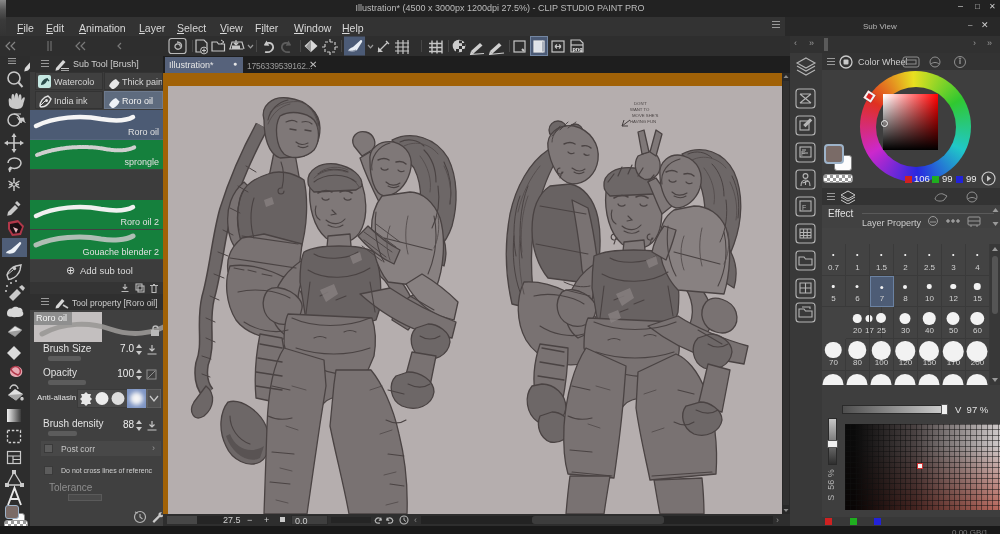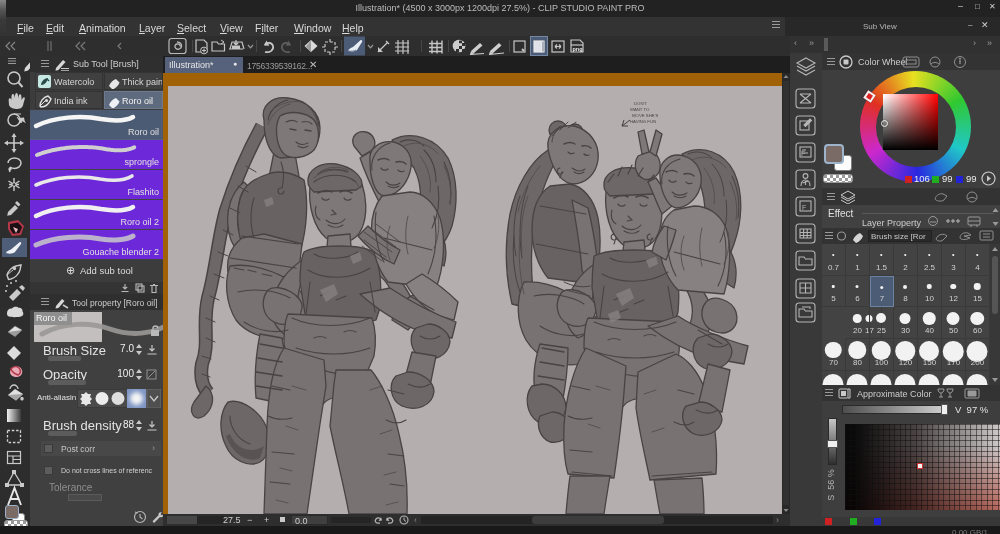--- a/index.html
+++ b/index.html
@@ -21,25 +21,25 @@
 
 #toolstrip{left:0;top:56px;width:30px;height:470px;background:#2d2d2d;}
 #toolstrip svg{position:absolute;left:7px;}
 
 .phead{position:absolute;color:#cccccc;font-size:9px;}
 .ham{position:absolute;width:8px;height:7px;border-top:1px solid #999;border-bottom:1px solid #999;}
 .ham:before{content:"";position:absolute;left:0;top:2px;width:8px;height:1px;background:#999;}
 
 #subtool{left:30px;top:56px;width:133px;height:238px;background:#3c3c3c;}
 .sttab{position:absolute;height:18px;background:#404040;color:#d6d6d6;font-size:9px;border:1px solid #333;white-space:nowrap;overflow:hidden;}
-.stitem{position:absolute;left:0;width:133px;height:30px;background:#6d28d9;border-bottom:1px solid #424242;color:#e0e0e0;font-size:9px;}
+.stitem{position:absolute;left:0;width:133px;height:30px;background:#15803d;border-bottom:1px solid #424242;color:#e0e0e0;font-size:9px;}
 .stname{position:absolute;right:4px;bottom:2px;}
 
 #toolprop{left:30px;top:294px;width:133px;height:233px;background:#404040;color:#dcdcdc;}
-.tprow-label{position:absolute;font-size:13px;color:#e2e2e2;}
+.tprow-label{position:absolute;font-size:10px;color:#e2e2e2;}
 .tpval{position:absolute;font-size:10px;color:#efefef;text-align:right;}
 .tpchip{position:absolute;height:5px;background:#5c5c5c;border-radius:2px;}
 .spin{position:absolute;width:7px;height:11px;}
 .spin:before{content:"";position:absolute;left:0;top:0;border:3.5px solid transparent;border-bottom:4px solid #c9c9c9;border-top:none;}
 .spin:after{content:"";position:absolute;left:0;bottom:0;border:3.5px solid transparent;border-top:4px solid #c9c9c9;border-bottom:none;}
 
 #canvasarea{left:163px;top:56px;width:627px;height:470px;background:#a16207;}
 #tabbar{left:0;top:0;width:627px;height:17px;background:#1e1e1e;}
 #tab1{left:2px;top:1px;width:78px;height:16px;background:#56627b;color:#e6e6e6;font-size:9px;}
 #tab2{left:82px;top:1px;width:76px;height:16px;color:#8f8f8f;font-size:9px;}
@@ -325,26 +325,20 @@
     <svg width="110" height="22">
           <path d="M6 16c18-9 45-11 65-7 12 2 25 2 32-2" stroke="#f5f5f5" stroke-width="4.5" fill="none" stroke-linecap="round"></path>
         </svg>
     <span class="stname">Roro oil</span>
   </div>
   <div class="stitem" style="top:84px;">
     <svg width="115" height="22">
           <path d="M7 15c20-8 48-10 68-6 12 2 22 2 30-2" stroke="#cfcfcf" stroke-width="4" fill="none" stroke-linecap="round" stroke-dasharray="1.5 1.2"></path>
         </svg>
     <span class="stname">sprongle</span>
-  </div>
-  <div class="stitem" style="top:114px;">
-    <svg width="115" height="22">
-          <path d="M6 15c18-8 44-10 64-6 12 2 24 2 32-3" stroke="#e8e8e8" stroke-width="3.6" fill="none" stroke-linecap="round"></path>
-        </svg>
-    <span class="stname">Flashito</span>
   </div>
   <div class="stitem" style="top:144px;">
     <svg width="115" height="22">
           <path d="M6 16c18-9 45-11 65-7 12 2 25 2 32-2" stroke="#f0f0f0" stroke-width="4.5" fill="none" stroke-linecap="round"></path>
         </svg>
     <span class="stname">Roro oil 2</span>
   </div>
   <div class="stitem" style="top:174px;">
     <svg width="115" height="22">
           <path d="M6 15c18-8 45-10 65-6 12 2 25 1 32-3" stroke="#c9c9c9" stroke-width="5" fill="none" stroke-linecap="round" opacity=".85"></path>
@@ -824,38 +818,20 @@
             <rect x="42" y="2" width="12" height="8" rx="1"></rect>
             <path d="M45 10v2m6-2v2M42 6h12"></path>
           </g>
     </svg>
     <svg class="abs" style="left:169px;top:18px;" width="9" height="22">
           <path d="M4.5 2L1.5 6h6z M4.5 20l-3-4h6z" fill="#9a9a9a"></path>
         </svg>
   </div>
 
   <div class="abs" id="bspanel">
-    <div class="abs" style="left:0;top:0;width:178px;height:16px;background:#333333;">
-      <div class="ham" style="left:3px;top:4px;"></div>
-      <svg class="abs" style="left:14px;top:3px;" width="12" height="11">
-            <circle cx="5.5" cy="5" r="4" fill="none" stroke="#9a9a9a" stroke-width="1.1"></circle>
-          </svg>
-      <svg class="abs" style="left:29px;top:1px;" width="14" height="14">
-            <path d="M2 11c1-3 4-6 7-7l3 3c-1 3-4 6-7 7z" fill="#d5d5d5"></path>
-          </svg>
-      <div class="abs" style="left:46px;top:1.5px;width:64px;height:12px;background:#2a2a2a;border:1px solid #222;color:#c9c9c9;font-size:8px;padding:1px 0 0 2px;white-space:nowrap;overflow:hidden;">Brush size [Ror</div>
-      <svg class="abs" style="left:112px;top:1px;" width="66" height="14">
-        <g stroke="#8f8f8f" fill="none">
-              <path d="M2 10c2-5 8-6 11-3l-4 4c-3 2-6 1-7-1z"></path>
-              <path d="M26 9c0-4 4-6 8-5l3 2-7 1 6 2c-4 2-9 2-10 0z"></path>
-              <rect x="46" y="2" width="13" height="9" rx="1"></rect>
-              <path d="M49 5h7m-7 3h7"></path>
-            </g>
-      </svg>
-    </div>
     <div id="bsgrid" class="abs" style="left:0;top:16px;width:168px;height:141px;overflow:hidden;">
       <div class="bscell" style="left:0px;top:0px;">
             <div class="bsdot" style="top:10.25px;width:1.5px;height:1.5px;"></div>
             <div class="bsnum">0.7</div>
           </div>
       <div class="bscell" style="left:24px;top:0px;">
             <div class="bsdot" style="top:10.25px;width:1.5px;height:1.5px;"></div>
             <div class="bsnum">1</div>
           </div>
       <div class="bscell" style="left:48px;top:0px;">
@@ -987,37 +963,20 @@
     <div class="abs" style="left:168px;top:16px;width:10px;height:141px;background:#383838;">
       <svg width="10" height="141">
             <path d="M5 3L2 7h6z" fill="#9a9a9a"></path>
             <path d="M5 138l-3-4h6z" fill="#9a9a9a"></path>
             <rect x="2" y="12" width="6" height="58" rx="3" fill="#555"></rect>
           </svg>
     </div>
   </div>
 
   <div class="abs" id="acpanel">
-    <div class="abs" style="left:0;top:0;width:178px;height:16px;background:#333333;">
-      <div class="ham" style="left:3px;top:4px;"></div>
-      <svg class="abs" style="left:15px;top:1px;" width="15" height="14">
-            <rect x="2" y="3" width="9" height="9" rx="1" fill="none" stroke="#c9c9c9"></rect>
-            <path d="M11 3h2v9h-2" fill="none" stroke="#c9c9c9"></path>
-            <rect x="4" y="5" width="5" height="5" fill="#c9c9c9"></rect>
-          </svg>
-      <span class="phead" style="left:35px;top:4px;">Approximate Color</span>
-      <svg class="abs" style="left:113px;top:2px;" width="65" height="13">
-        <g stroke="#9a9a9a" fill="none">
-              <path d="M3 2c0 3 2 4 3 4s3-1 3-4z M6 6v4m-2 0h4"></path>
-              <path d="M12 2c0 3 2 4 3 4s3-1 3-4z M15 6v4m-2 0h4"></path>
-              <rect x="30" y="2" width="14" height="9" rx="1"></rect>
-              <path d="M33 4h8v5h-8z" fill="#9a9a9a"></path>
-            </g>
-      </svg>
-    </div>
     <div class="abs" style="left:20px;top:20px;width:106px;height:9px;background:linear-gradient(to right,#4e4e4e,#d2d2d2);border:1px solid #2a2a2a;"></div>
     <div class="abs" style="left:119px;top:19px;width:7px;height:11px;background:#f0f0f0;border:1px solid #555;"></div>
     <div class="abs" style="left:133px;top:19px;font-size:9.5px;color:#e2e2e2;">V&nbsp; 97 %</div>
     <div class="abs" style="left:6px;top:33px;width:9px;height:47px;background:linear-gradient(to bottom,#c6c6c6,#2e2e2e);border:1px solid #2a2a2a;"></div>
     <div class="abs" style="left:5px;top:55px;width:11px;height:8px;background:#f0f0f0;border:1px solid #555;"></div>
     <div class="abs" style="left:-13px;top:95px;font-size:9px;color:#b5b5b5;transform:rotate(-90deg);width:44px;text-align:center;">S&nbsp; 56 %</div>
     <div class="abs" style="left:23px;top:39px;width:155px;height:86px;background-image:
       repeating-linear-gradient(to right, rgba(15,15,15,.5) 0 1px, transparent 1px 5.45px),
       repeating-linear-gradient(to bottom, rgba(15,15,15,.5) 0 1px, transparent 1px 5.4px),
       linear-gradient(to bottom, rgba(226,120,105,0) 25%, rgba(226,118,102,.9) 100%),

